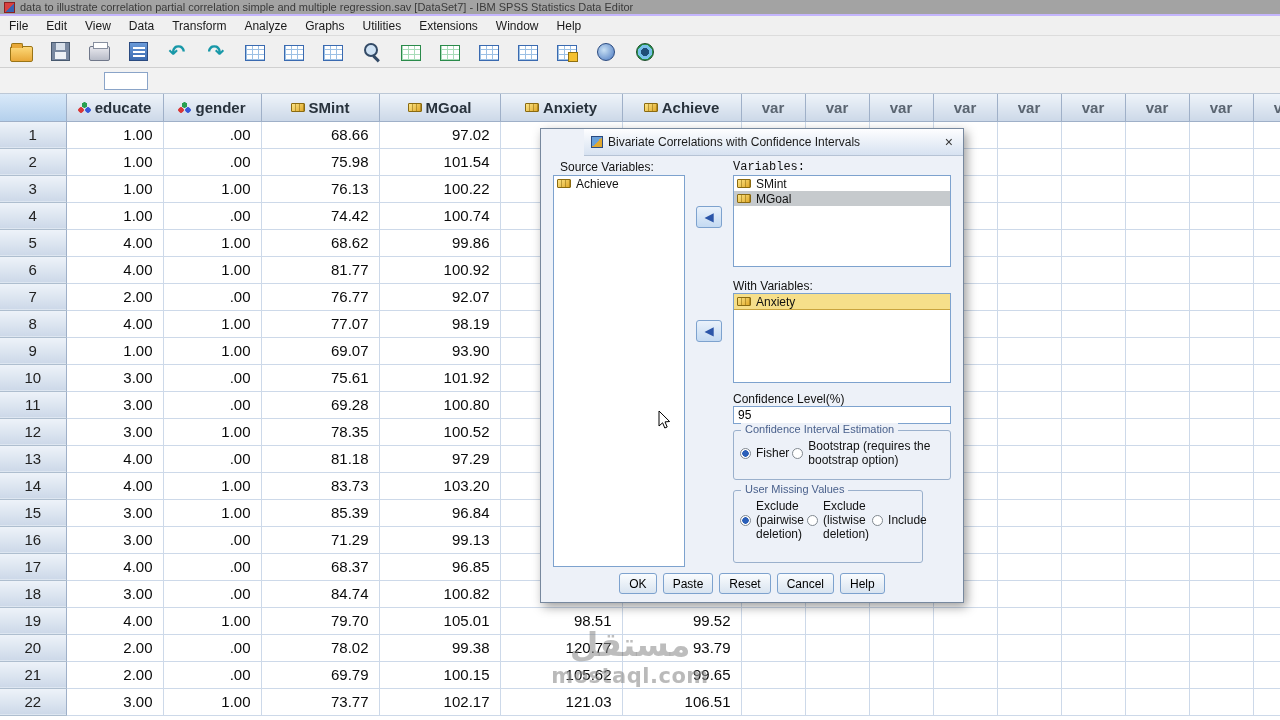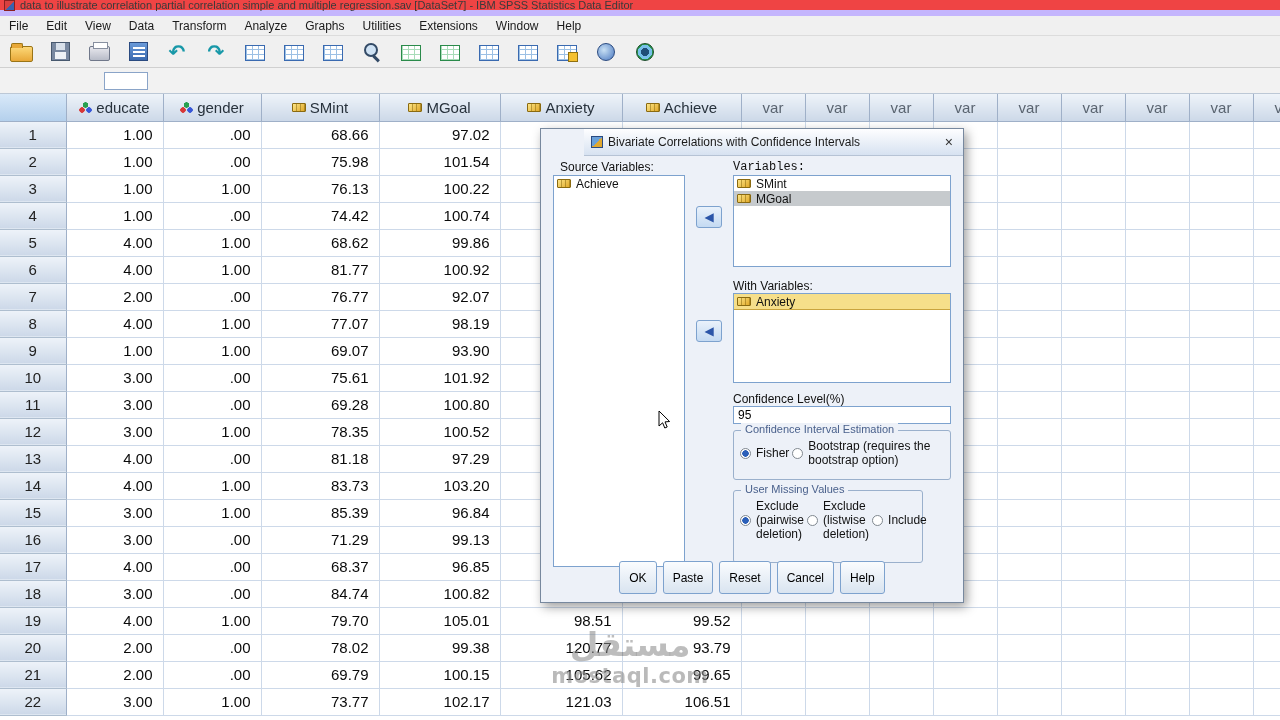--- a/index.html
+++ b/index.html
@@ -1,21 +1,21 @@
 <!DOCTYPE html>
 <html><head>
 <meta charset="utf-8">
 <style>
   * { margin:0; padding:0; box-sizing:border-box; }
   html,body { width:1280px; height:720px; overflow:hidden; background:#fff;
     font-family:"Liberation Sans","DejaVu Sans",sans-serif; }
 
   
-  .titlebar { height:16px; background:#ef4444; display:flex; align-items:center;
-    gap:5px; padding-left:4px; font-size:11px; color:#3a3a3a; border-bottom:6px solid #c4b5fd; }
+  .titlebar { height:16px; background:#a3a3a3; display:flex; align-items:center;
+    gap:5px; padding-left:4px; font-size:11px; color:#3a3a3a; border-bottom:2px solid #c4b5fd; }
   .app-icon { width:11px; height:11px; border:1px solid #8a2020;
     background:linear-gradient(135deg,#d84040 0 50%,#3a62b0 50%); }
   .menubar { height:20px; background:#f0f0f0; display:flex; align-items:center;
     font-size:12px; color:#1a1a1a; border-bottom:1px solid #dcdcdc; }
   .menu-item { padding:2px 9px; cursor:default; }
   .toolbar { height:32px; background:#f0f0f0; border-bottom:1px solid #d0d0d0;
     display:flex; align-items:center; padding-left:8px; gap:13px; }
   .tool { width:26px; height:26px; display:flex; align-items:center; justify-content:center; }
   .editrow { height:26px; background:#f2f2f2; border-bottom:1px solid #bcc8d6;
     display:flex; align-items:center; }
@@ -67,21 +67,21 @@
   .nominal-icon { display:inline-block; width:13px; height:11px; flex:0 0 auto; background:
     radial-gradient(circle at 3px 8px,#d83838 0 2.5px,transparent 3px),
     radial-gradient(circle at 10px 8px,#3858d8 0 2.5px,transparent 3px),
     radial-gradient(circle at 6.5px 3px,#28a050 0 2.5px,transparent 3px); }
 
   
   .grid-wrap { position:absolute; top:94px; left:0; width:1280px; height:626px; overflow:hidden; background:#fff; }
   table.grid { border-collapse:collapse; table-layout:fixed; width:1317px; }
   .grid th, .grid td { height:27px; overflow:hidden; white-space:nowrap; }
   .grid th.colhead { background:linear-gradient(#eef3f9,#ccd8e8); border-right:1px solid #9fb0c8;
-    border-bottom:1px solid #9fb0c8; font-size:15px; font-weight:normal; color:#28323c; }
+    border-bottom:1px solid #9fb0c8; font-size:15px; font-weight:bold; color:#28323c; }
   .grid th.colhead .hwrap { display:flex; align-items:center; justify-content:center; gap:4px; }
   .grid th.varcol { color:#5a6470; }
   .grid th.corner { background:linear-gradient(#d9e9f9,#b4d0ec); border-right:1px solid #9fb0c8;
     border-bottom:1px solid #9fb0c8; }
   .grid td.rowhead { background:linear-gradient(#eef3f9,#ccd8e8); border-right:1px solid #9fb0c8;
     border-bottom:1px solid #aebecf; text-align:center; font-size:15px; color:#222; }
   .grid td.cell { background:#fff; border-right:1px solid #cdd9e9; border-bottom:1px solid #cdd9e9;
     text-align:right; padding-right:10px; font-size:15px; color:#0a0a0a; }
 
   
@@ -114,21 +114,21 @@
   .gb-cie { left:192px; top:301px; width:218px; height:50px; }
   .gb-umv { left:192px; top:361px; width:190px; height:73px; }
   .gb-label { position:absolute; top:-8px; left:7px; background:#edf1f8; padding:0 4px;
     font-size:11px; color:#4a618c;text-align:right; }
   .radio-rows { padding:8px 6px 0 6px; display:flex; flex-direction:row; gap:3px; }
   .radio-row { display:flex; align-items:center; gap:5px; font-size:12px; color:#111; }
   .radio { width:11px; height:11px; border:1px solid #808890; border-radius:50%; background:#fff; flex:0 0 auto; }
   .radio.checked { background:radial-gradient(circle,#2b5fb8 0 3px,#fff 3.5px); }
   .dialog-buttons { position:absolute; bottom:8px; left:0; width:100%; display:flex;
     justify-content:center; gap:6px; }
-  .dlg-btn { font-size:12px; height:33px; padding:0 9px; color:#000; font-family:inherit;
+  .dlg-btn { font-size:12px; height:21px; padding:0 9px; color:#000; font-family:inherit;
     background:linear-gradient(#fafcfe,#d9e4f0); border:1px solid #7da2ce; border-radius:3px; }
 
   
   .watermark { position:absolute; left:545px; top:626px; width:170px; text-align:center; z-index:5;
     color:rgba(135,135,135,.55); font-family:"DejaVu Sans",sans-serif; pointer-events:none; }
   .wm-logo { font-size:33px; font-weight:bold; line-height:1.15; }
   .wm-text { font-size:21px; font-weight:bold; color:rgba(140,140,140,.6); letter-spacing:.5px; }
   .cursor { position:absolute; left:658px; top:410px; z-index:30; }
 </style>
 </head>

